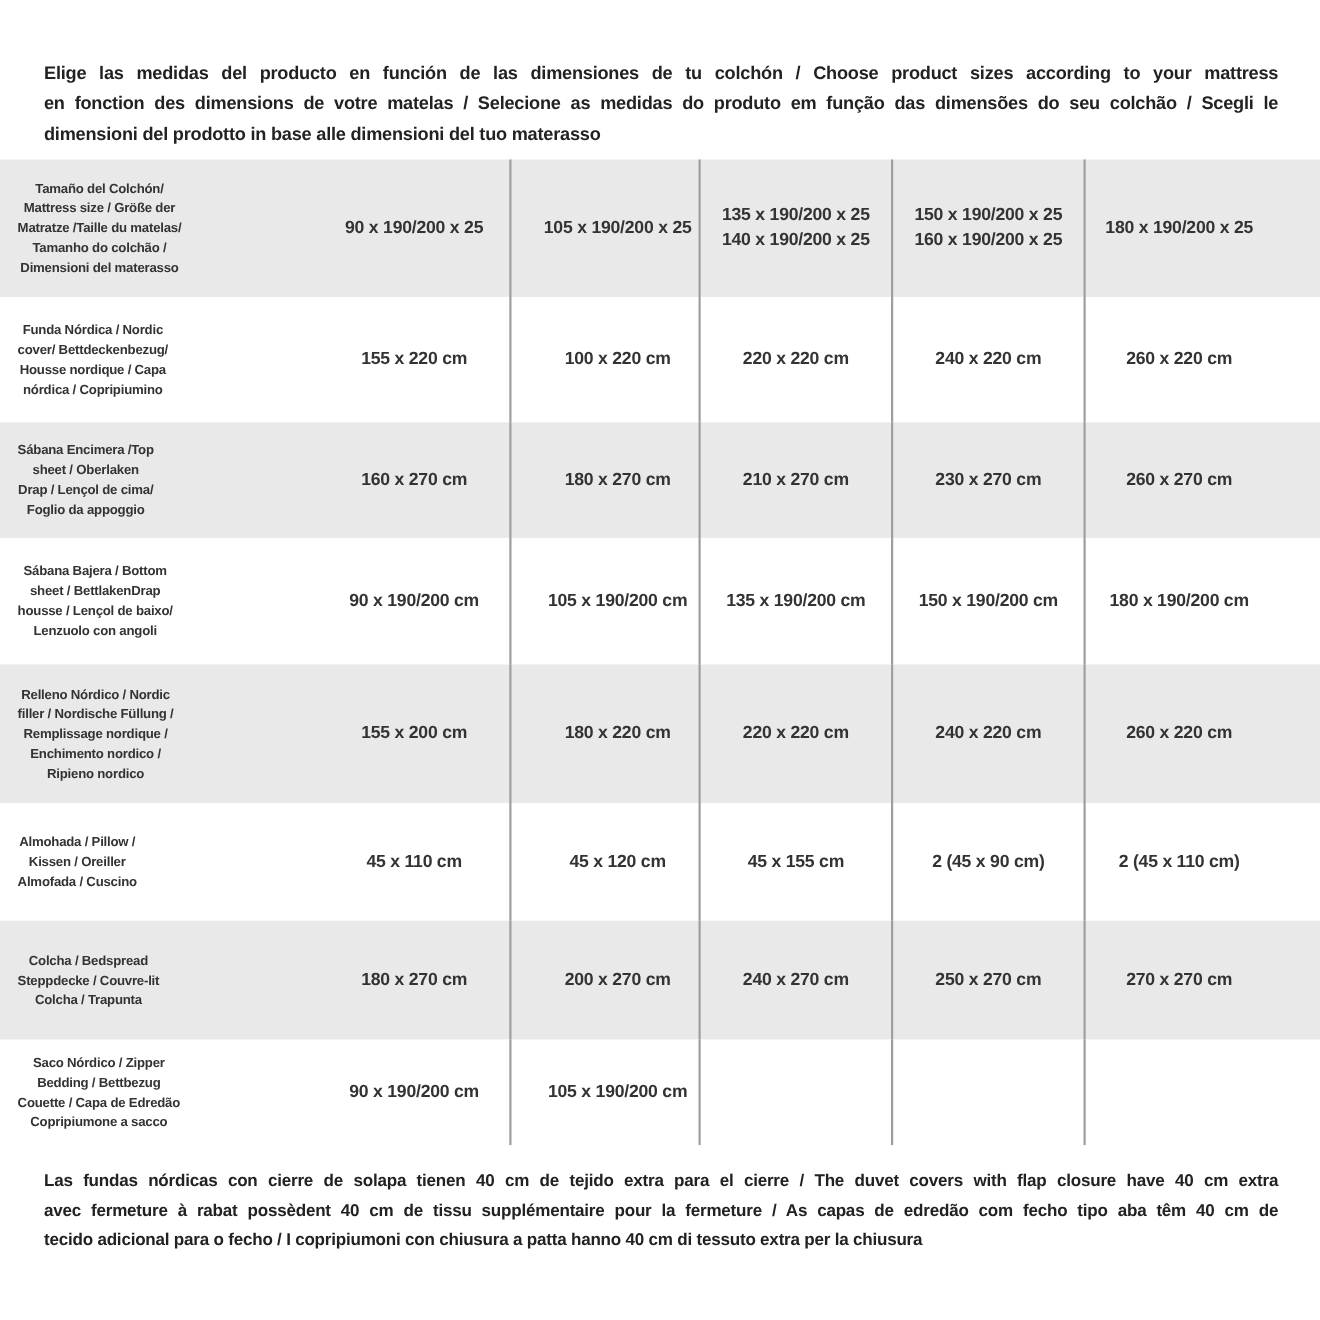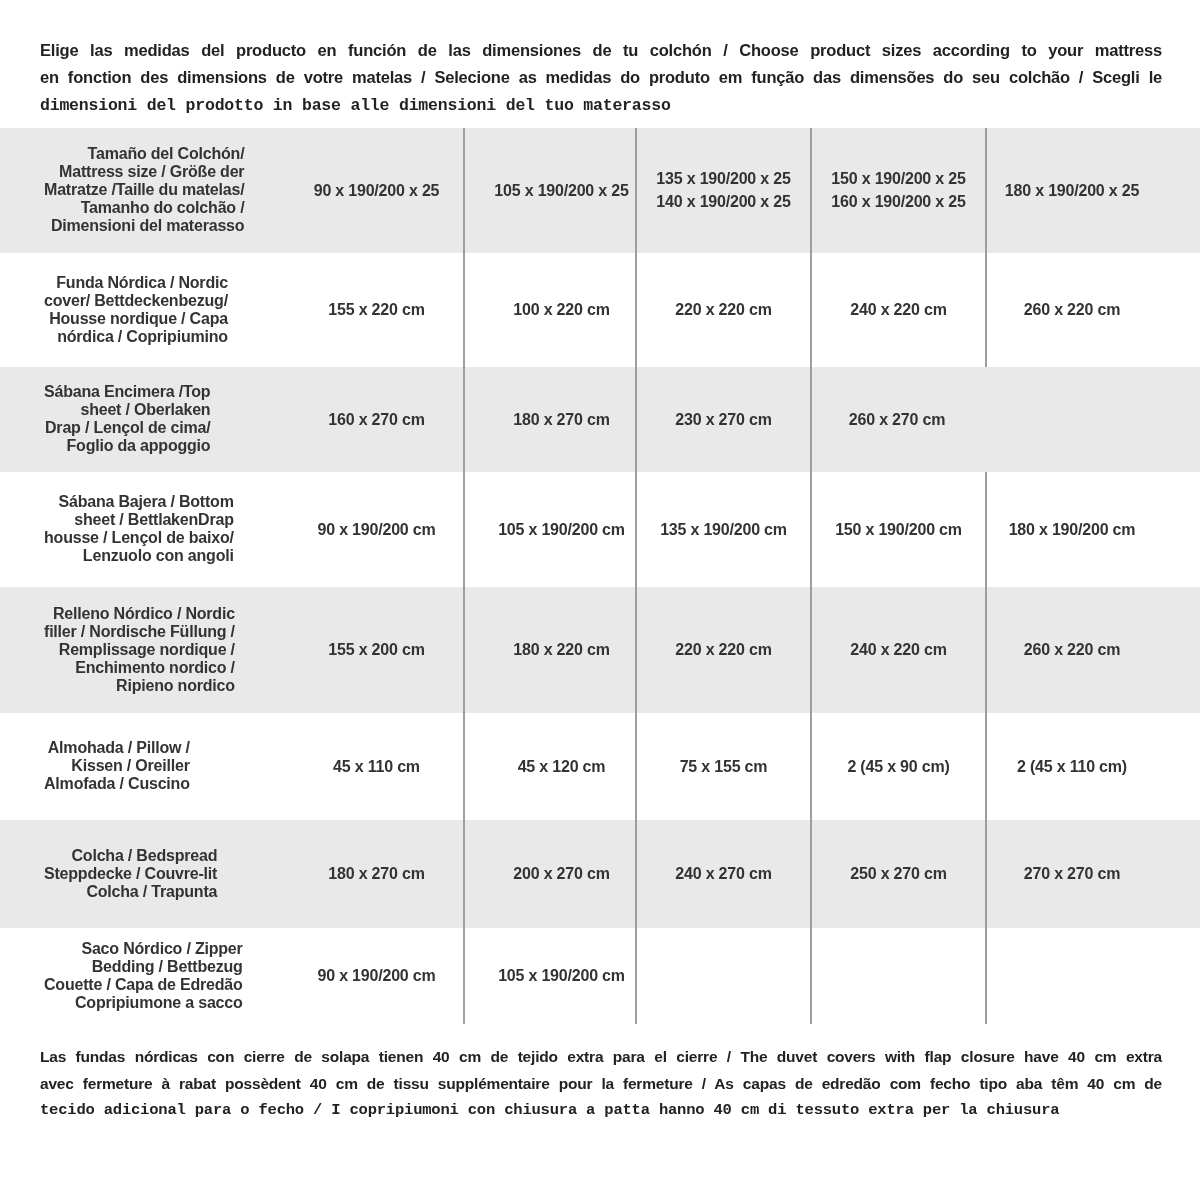--- a/index.html
+++ b/index.html
@@ -24,23 +24,23 @@
     width: 1122px;
     font-weight: bold;
     color: var(--text-dark);
     letter-spacing: -0.2px;
   }
   .para-line {
     text-align: justify;
     text-align-last: justify;
     white-space: nowrap;
   }
-  .para-line.last { text-align-last: left; font-family: Liberation Mono, monospace; }
+  .para-line.last { text-align-last: left; }
   .intro {
-    padding-top: 37px;
+    padding-top: 54px;
     font-size: 16.5px;
     line-height: 27.3px;
   }
   .footer {
     margin-top: 19px;
     font-size: 15.5px;
     line-height: 27.3px;
   }
 
   
@@ -61,26 +61,26 @@
   .r2 { height: 105px; }
   .r3 { height: 115px; }
   .r4 { height: 126px; }
   .r5 { height: 107px; }
   .r6 { height: 108px; }
   .r7 { height: 96px; }
 
   .cell { align-self: stretch; display: flex; align-items: center; }
   .cell.label {
     width: 290px;
-    padding-left: 44px;
-    font-size: 16px;
+    padding-left: 16px;
+    font-size: 12px;
     line-height: 18px;
     letter-spacing: -0.2px;
     white-space: pre-line;
-    text-align: right;
+    text-align: center;
   }
   .cell.val {
     justify-content: center;
     text-align: center;
     font-size: 16px;
     line-height: 23px;
     letter-spacing: -0.2px;
     white-space: pre-line;
   }
   .v1 { width: 173px; }
@@ -129,20 +129,21 @@
       <div class="cell val v5">260 x 220 cm</div>
     </div>
 
     <div class="trow r2 alt">
       <div class="cell label">Sábana Encimera /Top
 sheet / Oberlaken
 Drap / Lençol de cima/
 Foglio da appoggio</div>
       <div class="cell val v1">160 x 270 cm</div>
       <div class="cell val v2">180 x 270 cm</div>
+      <div class="cell val v3">210 x 270 cm</div>
       <div class="cell val v4">230 x 270 cm</div>
       <div class="cell val v5">260 x 270 cm</div>
     </div>
 
     <div class="trow r3">
       <div class="cell label">Sábana Bajera / Bottom
 sheet / BettlakenDrap
 housse / Lençol de baixo/
 Lenzuolo con angoli</div>
       <div class="cell val v1">90 x 190/200 cm</div>
@@ -164,21 +165,21 @@
       <div class="cell val v4">240 x 220 cm</div>
       <div class="cell val v5">260 x 220 cm</div>
     </div>
 
     <div class="trow r5">
       <div class="cell label">Almohada  / Pillow /
 Kissen / Oreiller
 Almofada / Cuscino</div>
       <div class="cell val v1">45 x 110 cm</div>
       <div class="cell val v2">45 x 120 cm</div>
-      <div class="cell val v3">75 x 155 cm</div>
+      <div class="cell val v3">45 x 155 cm</div>
       <div class="cell val v4">2 (45 x 90 cm)</div>
       <div class="cell val v5">2 (45 x 110 cm)</div>
     </div>
 
     <div class="trow r6 alt">
       <div class="cell label">Colcha / Bedspread
 Steppdecke / Couvre-lit
 Colcha / Trapunta</div>
       <div class="cell val v1">180 x 270 cm</div>
       <div class="cell val v2">200 x 270 cm</div>

